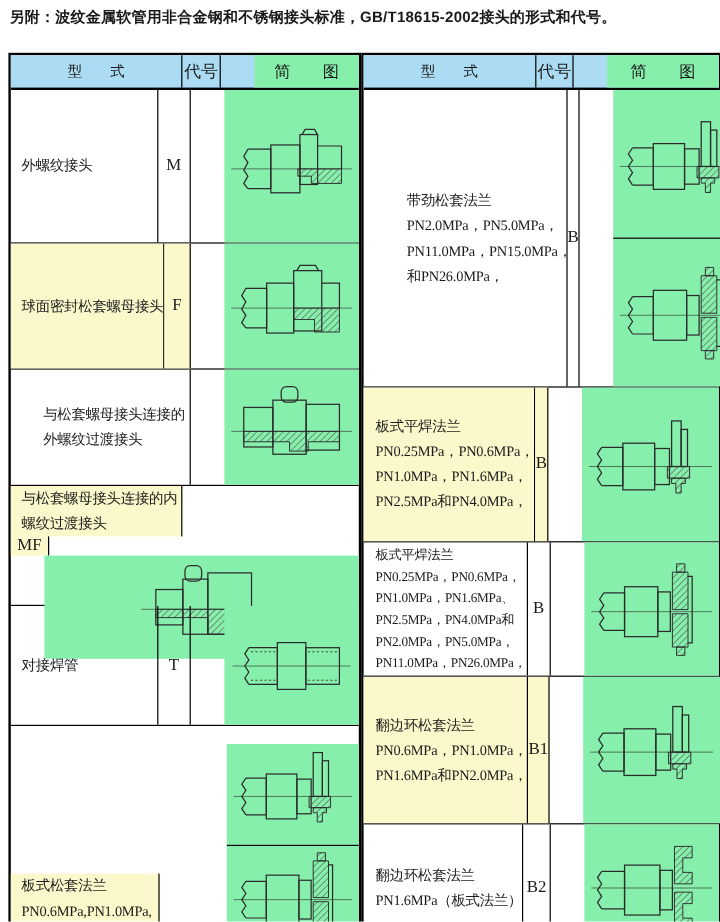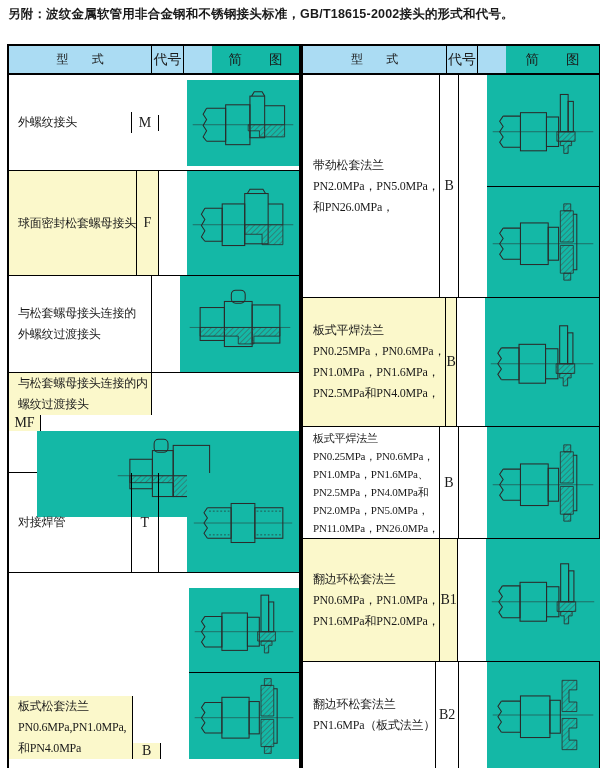--- a/index.html
+++ b/index.html
@@ -26,21 +26,21 @@
   .cell{box-sizing:border-box;}
   .c1{
     border-right:1px solid #000;display:flex;flex-direction:column;justify-content:center;
     font-size:12px;line-height:21px;letter-spacing:-0.2px;
   }
   .c1 div{white-space:nowrap;}
   .c2{
     border-right:1px solid #000;display:flex;align-items:center;justify-content:center;
     font-size:14px;
   }
-  .c3{flex:1;display:flex;flex-direction:column;background:#14b8a6;margin-left:28px;}
+  .c3{flex:1;display:flex;flex-direction:column;background:#86efac;margin-left:28px;}
   .tbl-l .c1{width:143px;padding-left:9px;}
   .tbl-l .c2{width:32px;}
   .tbl-r .c1{width:144px;padding-left:10px;}
   .tbl-r .c2{width:31px;}
   .yl .c1,.yl .c2{background:var(--hl-bg,#fbf8cb);}
   .dense .c1{font-size:11px;line-height:18px;}
   .sub{flex:1;display:flex;align-items:center;justify-content:center;padding:2px 4px;box-sizing:border-box;min-height:0;}
   .sub.bordered{border-bottom:1px solid #000;}
   .sub svg{display:block;max-width:108px;max-height:100%;}
   .ln{fill:none;stroke:#2b2b2b;stroke-width:1.2;stroke-linejoin:miter;}
@@ -148,21 +148,21 @@
 
 <div class="tables">
 
   <div class="tbl tbl-l" style="width:290px;">
     <div class="row hdr">
       <div class="cell c1">型　　式</div>
       <div class="cell c2">代号</div>
       <div class="cell c3 sub">简　　图</div>
     </div>
 
-    <div class="row" style="height:96px;align-items:center;">
+    <div class="row" style="height:128px;">
       <div class="cell c1">
         <div>外螺纹接头</div>
       </div>
       <div class="cell c2">M</div>
       <div class="cell c3">
         <div class="sub">
             <svg viewBox="0 0 120 92" width="104" height="82">
               <use href="#d-m"></use>
             </svg>
           </div>
@@ -176,21 +176,21 @@
       <div class="cell c2">F</div>
       <div class="cell c3">
         <div class="sub">
             <svg viewBox="0 0 120 92" width="104" height="82">
               <use href="#d-f"></use>
             </svg>
           </div>
       </div>
     </div>
 
-    <div class="row" style="height:97px;">
+    <div class="row" style="height:97px;padding-left:18px;">
       <div class="cell c1">
         <div>与松套螺母接头连接的</div>
         <div>外螺纹过渡接头</div>
       </div>
       <div class="cell c3">
         <div class="sub">
             <svg viewBox="0 0 120 92" width="104" height="80">
               <use href="#d-mm"></use>
             </svg>
           </div>
@@ -248,24 +248,25 @@
     </div>
   </div>
 
   <div class="tbl tbl-r" style="width:296px;">
     <div class="row hdr">
       <div class="cell c1">型　　式</div>
       <div class="cell c2">代号</div>
       <div class="cell c3 sub">简　　图</div>
     </div>
 
-    <div class="row" style="height:223px;">
+    <div class="row" style="height:248px;padding-left:26px;">
       <div class="cell c1">
         <div>带劲松套法兰</div>
         <div>PN2.0MPa，PN5.0MPa，</div>
+        <div>PN11.0MPa，PN15.0MPa，</div>
         <div>和PN26.0MPa，</div>
       </div>
       <div class="cell c2">B</div>
       <div class="cell c3">
         <div class="sub bordered">
             <svg viewBox="0 0 120 92" width="104" height="92">
               <use href="#d-fa"></use>
             </svg>
           </div>
         <div class="sub">

